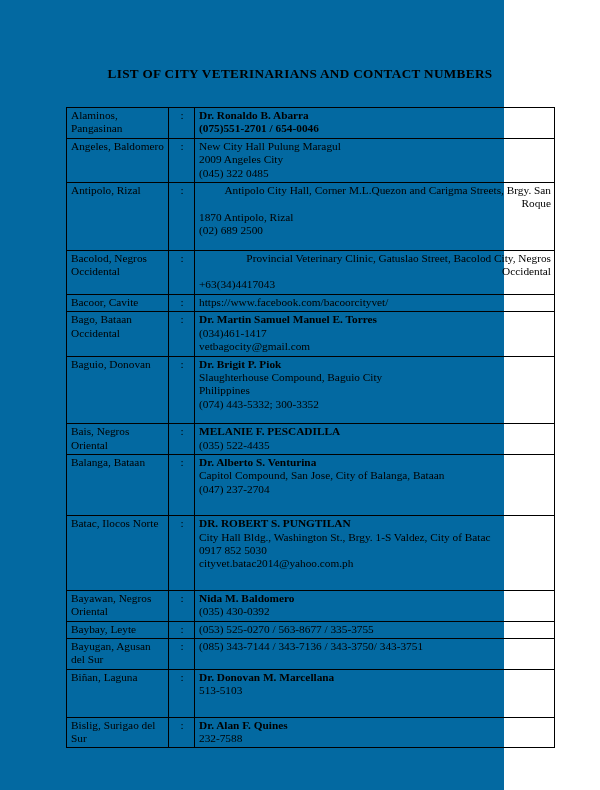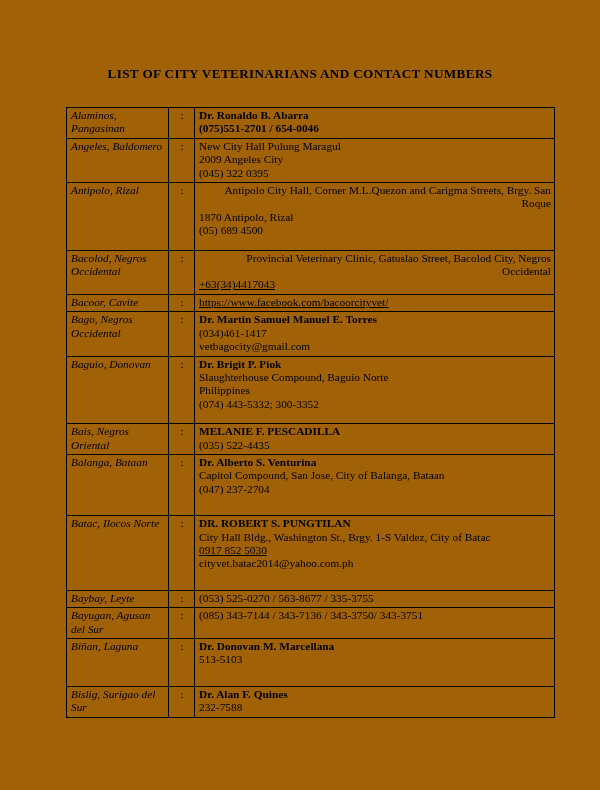--- a/index.html
+++ b/index.html
@@ -10,23 +10,23 @@
   }
   body {
     width: 600px;
     height: 790px;
     overflow: hidden;
     font-family: "Liberation Serif", "DejaVu Serif", serif;
     color: #000000;
   }
   .page {
     position: relative;
-    width: 600px;
+    width: 504px;
     height: 790px;
-    background: #a16207;
+    background: #0369a1;
     box-sizing: border-box;
   }
   .doc-title {
     position: absolute;
     left: 0;
     top: 66px;
     width: 600px;
     text-align: center;
     font-family: "Liberation Serif", "DejaVu Serif", serif;
     font-weight: bold;
@@ -46,28 +46,28 @@
     table-layout: fixed;
   }
   table.vet-table td {
     border: 1px solid #000000;
     vertical-align: top;
     padding: 1px 3px 2px 4px;
     font-size: 11.3px;
     line-height: 13.4px;
     font-family: "Liberation Serif", "DejaVu Serif", serif;
   }
-  td.col-city  { width: 94px; font-style: italic; }
+  td.col-city  { width: 94px; }
   td.col-colon { width: 18px; text-align: center; padding-left: 0; padding-right: 0; }
   td.col-info  { width: 352px; }
 
   .line { display: block; white-space: nowrap; }
   .line.wrap { white-space: normal; text-align: right; }
   .b { font-weight: bold; }
-  .u { text-decoration: underline; }
+  .u { }
 
   
   tr.pad-sm td { padding-bottom: 19px; }
   tr.pad-md td { padding-bottom: 12px; }
 </style>
 </head>
 <body>
 
 <div class="page">
 
@@ -83,62 +83,62 @@
               <span class="line b">Dr. Ronaldo B. Abarra</span>
               <span class="line b">(075)551-2701 / 654-0046</span>
             </td>
           </tr>
           <tr>
             <td class="col-city">Angeles, Baldomero</td>
             <td class="col-colon">:</td>
             <td class="col-info">
               <span class="line">New City Hall Pulung Maragul</span>
               <span class="line">2009 Angeles City</span>
-              <span class="line">(045) 322 0395</span>
+              <span class="line">(045) 322 0485</span>
             </td>
           </tr>
           <tr class="pad-md">
             <td class="col-city">Antipolo, Rizal</td>
             <td class="col-colon">:</td>
             <td class="col-info">
               <span class="line wrap">Antipolo City Hall, Corner M.L.Quezon and Carigma Streets, Brgy. San Roque</span>
               <span class="line">1870 Antipolo, Rizal</span>
-              <span class="line">(05) 689 4500</span>
+              <span class="line">(02) 689 2500</span>
             </td>
           </tr>
           <tr>
             <td class="col-city">Bacolod, Negros Occidental</td>
             <td class="col-colon">:</td>
             <td class="col-info">
               <span class="line wrap">Provincial Veterinary Clinic, Gatuslao Street, Bacolod City, Negros Occidental</span>
               <span class="line u">+63(34)4417043</span>
             </td>
           </tr>
           <tr>
             <td class="col-city">Bacoor, Cavite</td>
             <td class="col-colon">:</td>
             <td class="col-info">
               <span class="line u">https://www.facebook.com/bacoorcityvet/</span>
             </td>
           </tr>
           <tr>
-            <td class="col-city">Bago, Negros Occidental</td>
+            <td class="col-city">Bago, Bataan Occidental</td>
             <td class="col-colon">:</td>
             <td class="col-info">
               <span class="line b">Dr. Martin Samuel Manuel E. Torres</span>
               <span class="line">(034)461-1417</span>
               <span class="line">vetbagocity@gmail.com</span>
             </td>
           </tr>
           <tr class="pad-md">
             <td class="col-city">Baguio, Donovan</td>
             <td class="col-colon">:</td>
             <td class="col-info">
               <span class="line b">Dr. Brigit P. Piok</span>
-              <span class="line">Slaughterhouse Compound, Baguio Norte</span>
+              <span class="line">Slaughterhouse Compound, Baguio City</span>
               <span class="line">Philippines</span>
               <span class="line">(074) 443-5332; 300-3352</span>
             </td>
           </tr>
           <tr>
             <td class="col-city">Bais, Negros Oriental</td>
             <td class="col-colon">:</td>
             <td class="col-info">
               <span class="line b">MELANIE F. PESCADILLA</span>
               <span class="line">(035) 522-4435</span>
@@ -157,20 +157,28 @@
             <td class="col-city">Batac, Ilocos Norte</td>
             <td class="col-colon">:</td>
             <td class="col-info">
               <span class="line b">DR. ROBERT S. PUNGTILAN</span>
               <span class="line">City Hall Bldg., Washington St., Brgy. 1-S Valdez, City of Batac</span>
               <span class="line u">0917 852 5030</span>
               <span class="line">cityvet.batac2014@yahoo.com.ph</span>
             </td>
           </tr>
           <tr>
+            <td class="col-city">Bayawan, Negros Oriental</td>
+            <td class="col-colon">:</td>
+            <td class="col-info">
+              <span class="line b">Nida M. Baldomero</span>
+              <span class="line">(035) 430-0392</span>
+            </td>
+          </tr>
+          <tr>
             <td class="col-city">Baybay, Leyte</td>
             <td class="col-colon">:</td>
             <td class="col-info">
               <span class="line">(053) 525-0270 / 563-8677 / 335-3755</span>
             </td>
           </tr>
           <tr>
             <td class="col-city">Bayugan, Agusan del Sur</td>
             <td class="col-colon">:</td>
             <td class="col-info">

